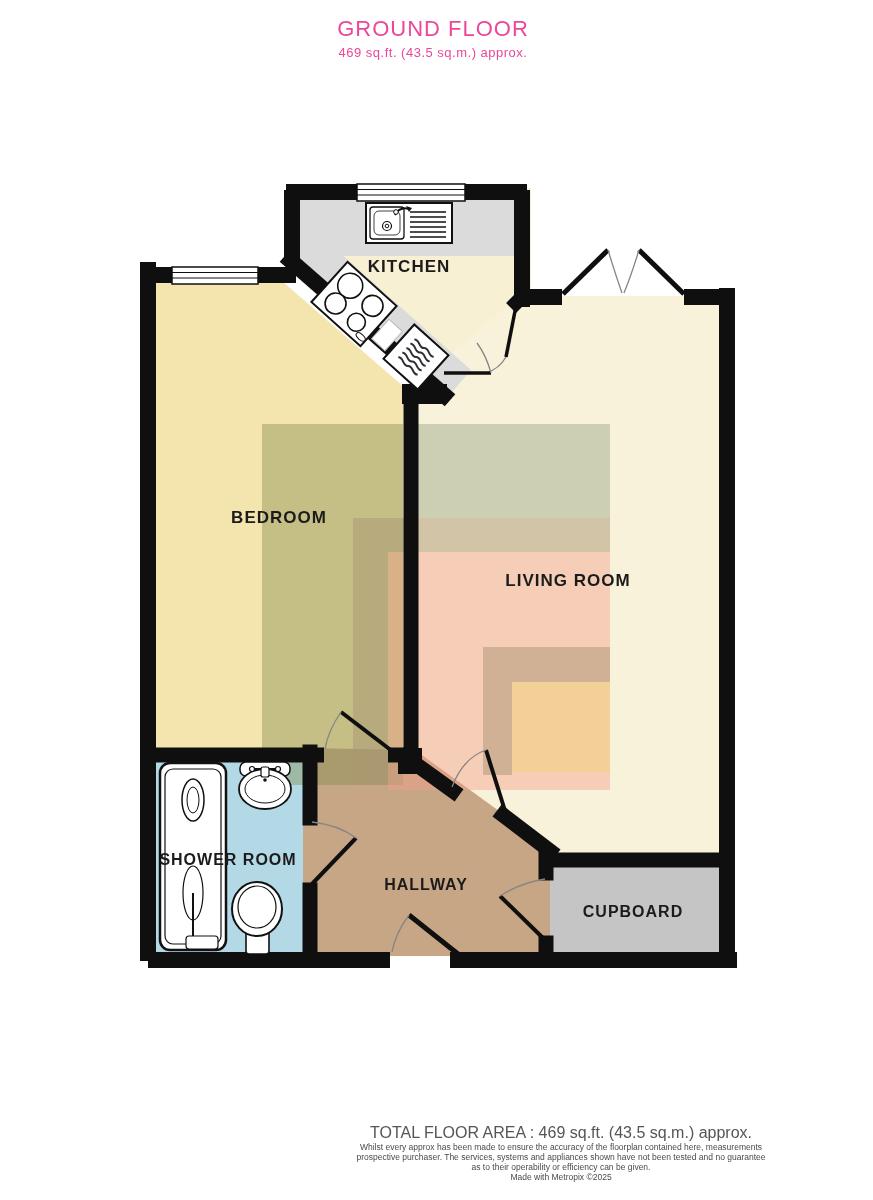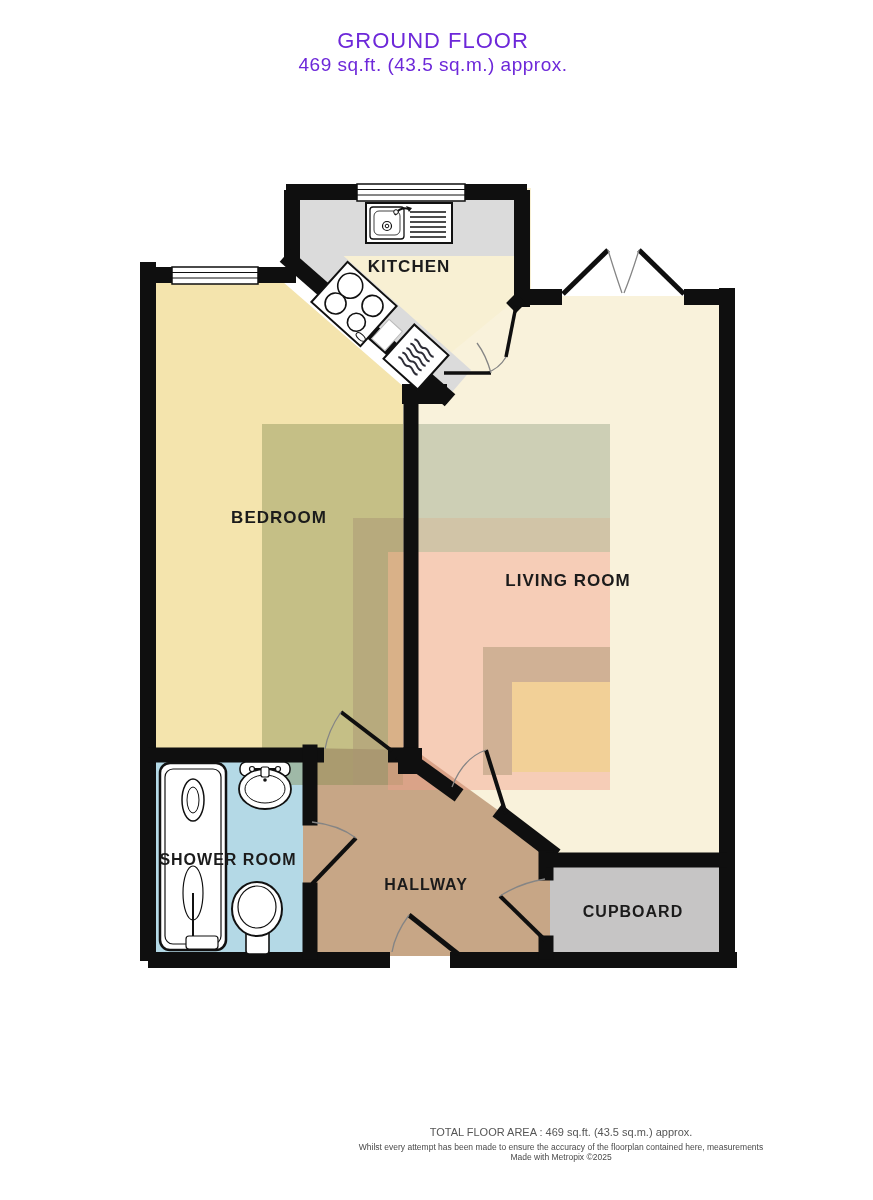--- a/index.html
+++ b/index.html
@@ -1,33 +1,33 @@
 <!DOCTYPE html>
 <html><head>
 <meta charset="utf-8">
 <style>
   html,body{margin:0;padding:0;background:#ffffff;}
   body{font-family:"Liberation Sans", sans-serif;}
   #stage{position:relative;width:873px;height:1200px;background:#fff;overflow:hidden;margin:0 auto;}
-  #plan-header{position:absolute;top:28px;left:433px;transform:translateX(-50%);width:620px;text-align:center;color:#6d28d9;}
+  #plan-header{position:absolute;top:16px;left:433px;transform:translateX(-50%);width:620px;text-align:center;color:#ec4899;}
   #plan-header .t1{font-size:22px;line-height:26px;letter-spacing:1px;}
-  #plan-header .t2{font-size:19px;line-height:22px;letter-spacing:0.5px;}
+  #plan-header .t2{font-size:13px;line-height:22px;letter-spacing:0.5px;}
   #plan-svg{position:absolute;left:0;top:0;}
   .rlabel{font-family:"Liberation Sans", sans-serif;font-weight:bold;fill:#1b1b1b;letter-spacing:1px;}
   .fs17{font-size:17px;}
   .fs16{font-size:16px;}
   .wall{stroke:#0f0f0f;fill:none;}
   .w16{stroke-width:16;}
   .w15{stroke-width:15;}
   .sq{stroke-linecap:square;}
   .leaf{stroke:#0f0f0f;fill:none;}
   .arc{stroke:#858585;stroke-width:1.3;fill:none;}
   .fix{stroke:#111;fill:#fff;}
   #plan-footer{position:absolute;top:1126px;left:561px;transform:translateX(-50%);width:570px;text-align:center;color:#4a4a4a;}
-  #plan-footer .total{font-size:11px;line-height:13px;color:#555;margin-bottom:3px;}
+  #plan-footer .total{font-size:16px;line-height:13px;color:#555;margin-bottom:3px;}
   #plan-footer .disc{font-size:8.5px;line-height:10px;}
   #plan-footer .credit{font-size:8.5px;line-height:10px;}
 </style>
 </head>
 <body>
 
 <div id="stage">
 
   <div id="plan-header">
     <div class="t1">GROUND FLOOR</div>
@@ -210,17 +210,19 @@
       <text class="rlabel fs17" x="279" y="523" text-anchor="middle">BEDROOM</text>
       <text class="rlabel fs17" x="568" y="586" text-anchor="middle">LIVING ROOM</text>
       <text class="rlabel fs16" x="228" y="865" text-anchor="middle">SHOWER ROOM</text>
       <text class="rlabel fs16" x="426" y="890" text-anchor="middle">HALLWAY</text>
       <text class="rlabel fs16" x="633" y="917" text-anchor="middle">CUPBOARD</text>
     </g>
   </svg>
 
   <div id="plan-footer">
     <div class="total">TOTAL FLOOR AREA : 469 sq.ft. (43.5 sq.m.) approx.</div>
-    <div class="disc">Whilst every attempt has been made to ensure the accuracy of the floorplan contained here, measurements</div>
+    <div class="disc">Whilst every approx has been made to ensure the accuracy of the floorplan contained here, measurements</div>
+    <div class="disc">prospective purchaser. The services, systems and appliances shown have not been tested and no guarantee</div>
+    <div class="disc">as to their operability or efficiency can be given.</div>
     <div class="credit">Made with Metropix ©2025</div>
   </div>
 
 </div>
 
 </body></html>

